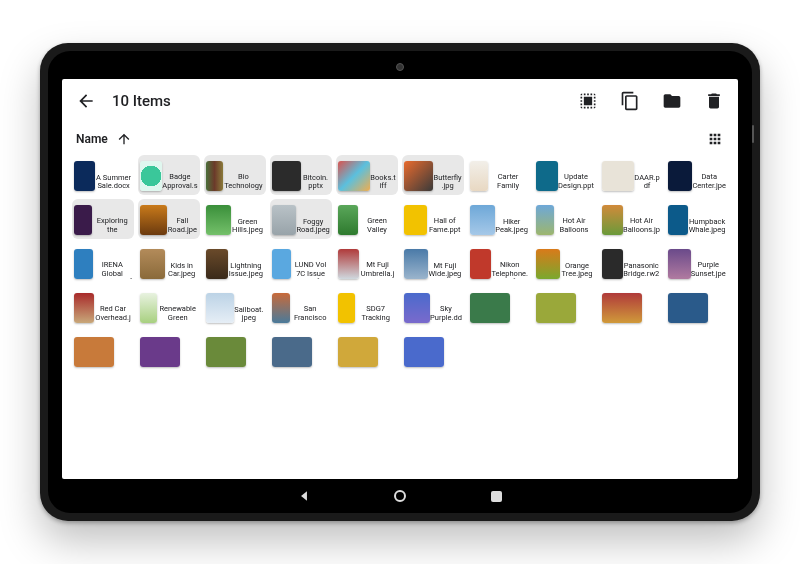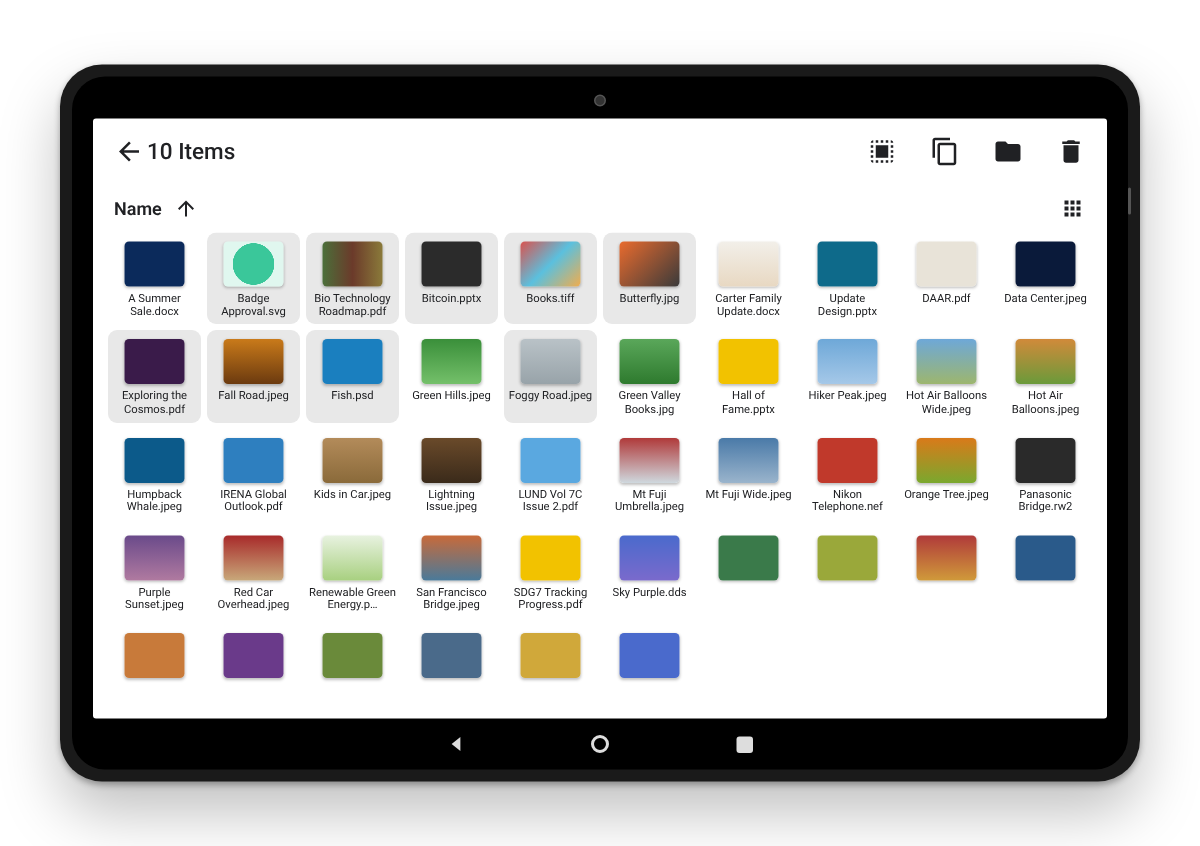--- a/index.html
+++ b/index.html
@@ -41,20 +41,21 @@
     display: flex;
     flex-direction: column;
     overflow: hidden;
   }
   
   .appbar {
     height: 44px;
     display: flex;
     align-items: center;
     padding: 0 12px;
+    gap: 14px;
   }
   .appbar .title { font-size: 15px; font-weight: 500; color: #202124; }
   .appbar .spacer { flex: 1; }
   .icon-btn { width: 24px; height: 24px; display:flex; align-items:center; justify-content:center; cursor:pointer; }
   .icon-btn svg { width: 20px; height: 20px; fill: #202124; }
   .appbar .action-group { display:flex; gap:18px; align-items:center; }
   
   .sortrow {
     height: 32px;
     display:flex;
@@ -68,21 +69,21 @@
   .sortrow .spacer { flex:1; }
   .sortrow svg { width:16px; height:16px; fill:#202124; }
   
   .grid-wrap { flex:1; overflow-y:auto; padding: 0 10px 6px 10px; }
   .grid {
     display:grid;
     grid-template-columns: repeat(10, 1fr);
     gap: 4px 4px;
   }
   .cell {
-    display:flex; flex-direction:column; align-items:center;
+    display:flex; align-items:flex-end;
     padding: 6px 2px 4px 2px;
     border-radius: 6px;
   }
   .cell.selected { background: #e8e8e8; }
   .thumb {
     width: 40px; height: 30px;
     border-radius: 3px;
     background: #999;
     box-shadow: 0 1px 2px rgba(0,0,0,.25);
   }
@@ -208,24 +209,20 @@
               <div class="fname">Data Center.jpeg</div>
             </div>
             <div class="cell selected">
               <div class="thumb" style="background: linear-gradient(rgb(58, 27, 74), rgb(58, 27, 74));"></div>
               <div class="fname">Exploring the Cosmos.pdf</div>
             </div>
             <div class="cell selected">
               <div class="thumb" style="background: linear-gradient(rgb(201, 122, 26), rgb(107, 58, 15));"></div>
               <div class="fname">Fall Road.jpeg</div>
             </div>
-            <div class="cell selected">
-              <div class="thumb" style="background: linear-gradient(rgb(26, 127, 191), rgb(26, 127, 191));"></div>
-              <div class="fname">Fish.psd</div>
-            </div>
             <div class="cell">
               <div class="thumb" style="background: linear-gradient(rgb(58, 143, 58), rgb(116, 192, 106));"></div>
               <div class="fname">Green Hills.jpeg</div>
             </div>
             <div class="cell selected">
               <div class="thumb" style="background: linear-gradient(rgb(185, 194, 199), rgb(152, 163, 169));"></div>
               <div class="fname">Foggy Road.jpeg</div>
             </div>
             <div class="cell">
               <div class="thumb" style="background: linear-gradient(rgb(90, 167, 90), rgb(46, 122, 46));"></div>
@@ -291,20 +288,24 @@
               <div class="thumb" style="background: linear-gradient(rgb(106, 74, 138), rgb(176, 122, 160));"></div>
               <div class="fname">Purple Sunset.jpeg</div>
             </div>
             <div class="cell">
               <div class="thumb" style="background: linear-gradient(rgb(168, 42, 42), rgb(200, 168, 122));"></div>
               <div class="fname">Red Car Overhead.jpeg</div>
             </div>
             <div class="cell">
               <div class="thumb" style="background: linear-gradient(rgb(232, 242, 224), rgb(168, 208, 128));"></div>
               <div class="fname">Renewable Green Energy.p…</div>
+            </div>
+            <div class="cell">
+              <div class="thumb" style="background: linear-gradient(rgb(188, 211, 230), rgb(230, 238, 246));"></div>
+              <div class="fname">Sailboat.jpeg</div>
             </div>
             <div class="cell">
               <div class="thumb" style="background: linear-gradient(rgb(200, 106, 58), rgb(74, 122, 154));"></div>
               <div class="fname">San Francisco Bridge.jpeg</div>
             </div>
             <div class="cell">
               <div class="thumb" style="background: linear-gradient(rgb(242, 194, 0), rgb(242, 194, 0));"></div>
               <div class="fname">SDG7 Tracking Progress.pdf</div>
             </div>
             <div class="cell">

